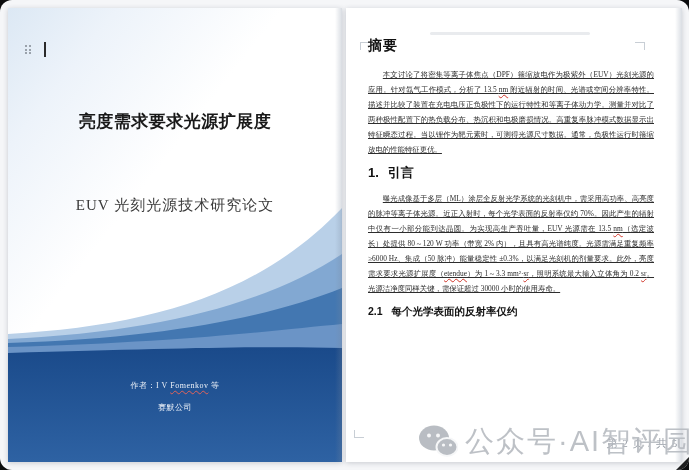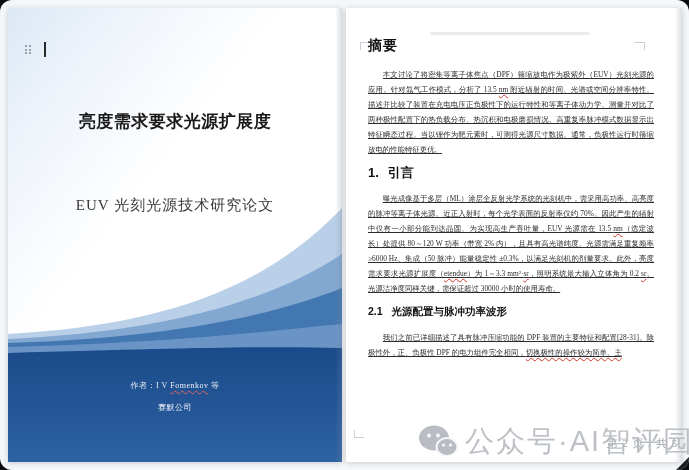--- a/index.html
+++ b/index.html
@@ -93,22 +93,21 @@
     <div class="mark mark-tr"></div>
     <div class="mark mark-bl"></div>
 
     <div class="content">
       <h1 class="abs">摘要</h1>
       <p><span>本文讨论了将密集等离子体焦点（DPF）箍缩放电作为极紫外（EUV）光刻光源的应用。针对氙气工作模式，分析了 13.5 </span><span class="spell">nm</span><span> 附近辐射的时间、光谱或空间分辨率特性。描述并比较了装置在充电电压正负极性下的运行特性和等离子体动力学。测量并对比了两种极性配置下的热负载分布、热沉积和电极磨损情况。高重复率脉冲模式数据显示出特征瞬态过程。当以锂作为靶元素时，可测得光源尺寸数据。通常，负极性运行时箍缩放电的性能特征更优。</span></p>
 
       <h2 class="sec"><span class="h-num">1.</span><span>引言</span></h2>
       <p><span>曝光成像基于多层（ML）涂层全反射光学系统的光刻机中，需采用高功率、高亮度的脉冲等离子体光源。近正入射时，每个光学表面的反射率仅约 70%。因此产生的辐射中仅有一小部分能到达晶圆。为实现高生产吞吐量，EUV 光源需在 13.5 </span><span class="spell">nm</span><span>（选定波长）处提供 80～120 W 功率（带宽 2% 内），且具有高光谱纯度。光源需满足重复频率 ≥6000 Hz、集成（50 脉冲）能量稳定性 ±0.3%，以满足光刻机的剂量要求。此外，亮度需求要求光源扩展度（</span><span class="spell">etendue</span><span>）为 1～3.3 mm²·</span><span class="spell">sr</span><span>，照明系统最大输入立体角为 0.2 </span><span class="spell">sr</span><span>。光源洁净度同样关键，需保证超过 30000 小时的使用寿命。</span></p>
 
-      <h3 class="sec"><span class="h-num">2.1</span><span>光源配置与脉冲功率波形</span></h3>
-      <p><span>我们之前已详细描述了具有脉冲压缩功能的 DPF 装置的主要特征和配置[28-31]。除极性外，正、负极性 DPF 的电力组件完全相同，</span><span class="spell">切换极性的操作较为简单。主</span></p>
+      <h3 class="sec"><span class="h-num">2.1</span><span>每个光学表面的反射率仅约</span></h3>
     </div>
 
     <div class="footer">第 2 页 / 共 5 页</div>
   </div>
 
   <div class="watermark">
     <svg width="40" height="36" viewBox="0 0 40 36">
       <ellipse cx="16" cy="14" rx="15" ry="12.5" fill="#b0b5bb"></ellipse>
       <circle cx="11" cy="11.5" r="2" fill="#f5f6f8"></circle>
       <circle cx="20" cy="11.5" r="2" fill="#f5f6f8"></circle>

